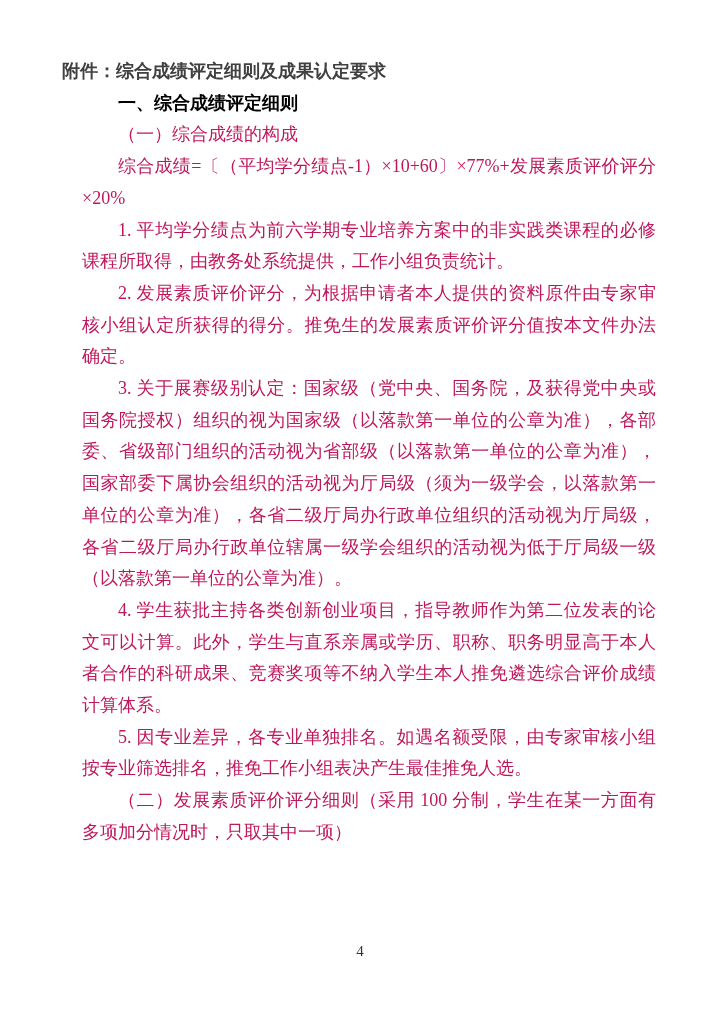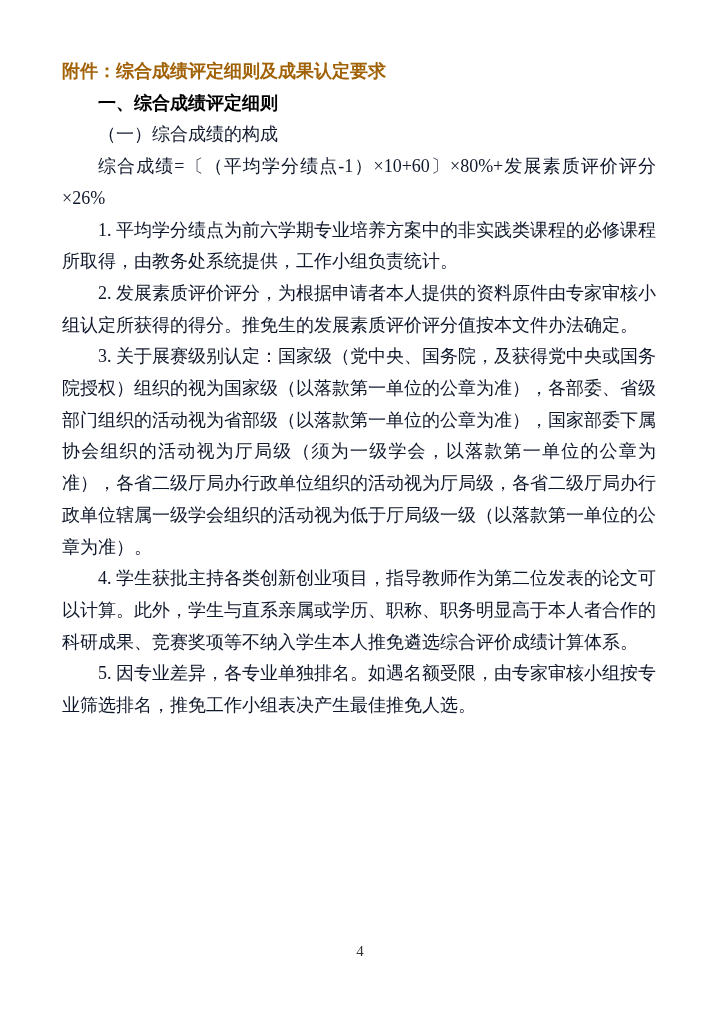--- a/index.html
+++ b/index.html
@@ -25,32 +25,33 @@
   .content {
     position: absolute;
     left: 62px;
     top: 56px;
     width: 594px;
   }
   .content p {
     margin: 0;
     font-size: 18px;
     line-height: 31.7px;
-    color: #0f172a;
+    color: #be185d;
     text-align: justify;
     word-break: normal;
     overflow-wrap: break-word;
   }
   p.indent {
     text-indent: 2em;
+    margin-left: 20px;
   }
   p.doc-title {
     font-family: "Liberation Sans", "DejaVu Sans", sans-serif;
     font-weight: bold;
-    color: #a16207;
+    color: #404040;
     text-align: left;
   }
   p.section-heading {
     font-family: "Liberation Sans", "DejaVu Sans", sans-serif;
     font-weight: bold;
     color: #000000;
     text-align: left;
   }
   .footer-pageno {
     position: absolute;
@@ -65,21 +66,22 @@
   }
 </style>
 </head>
 <body>
 
 <div class="page">
   <div class="content">
     <p class="doc-title">附件：综合成绩评定细则及成果认定要求</p>
     <p class="section-heading indent">一、综合成绩评定细则</p>
     <p class="indent">（一）综合成绩的构成</p>
-    <p class="indent">综合成绩=〔（平均学分绩点-1）×10+60〕×80%+发展素质评价评分×26%</p>
+    <p class="indent">综合成绩=〔（平均学分绩点-1）×10+60〕×77%+发展素质评价评分×20%</p>
     <p class="indent">1. 平均学分绩点为前六学期专业培养方案中的非实践类课程的必修课程所取得，由教务处系统提供，工作小组负责统计。</p>
     <p class="indent">2. 发展素质评价评分，为根据申请者本人提供的资料原件由专家审核小组认定所获得的得分。推免生的发展素质评价评分值按本文件办法确定。</p>
     <p class="indent">3. 关于展赛级别认定：国家级（党中央、国务院，及获得党中央或国务院授权）组织的视为国家级（以落款第一单位的公章为准），各部委、省级部门组织的活动视为省部级（以落款第一单位的公章为准），国家部委下属协会组织的活动视为厅局级（须为一级学会，以落款第一单位的公章为准），各省二级厅局办行政单位组织的活动视为厅局级，各省二级厅局办行政单位辖属一级学会组织的活动视为低于厅局级一级（以落款第一单位的公章为准）。</p>
     <p class="indent">4. 学生获批主持各类创新创业项目，指导教师作为第二位发表的论文可以计算。此外，学生与直系亲属或学历、职称、职务明显高于本人者合作的科研成果、竞赛奖项等不纳入学生本人推免遴选综合评价成绩计算体系。</p>
     <p class="indent">5. 因专业差异，各专业单独排名。如遇名额受限，由专家审核小组按专业筛选排名，推免工作小组表决产生最佳推免人选。</p>
+    <p class="indent">（二）发展素质评价评分细则（采用 100 分制，学生在某一方面有多项加分情况时，只取其中一项）</p>
   </div>
   <div class="footer-pageno">4</div>
 </div>
 
 </body></html>

